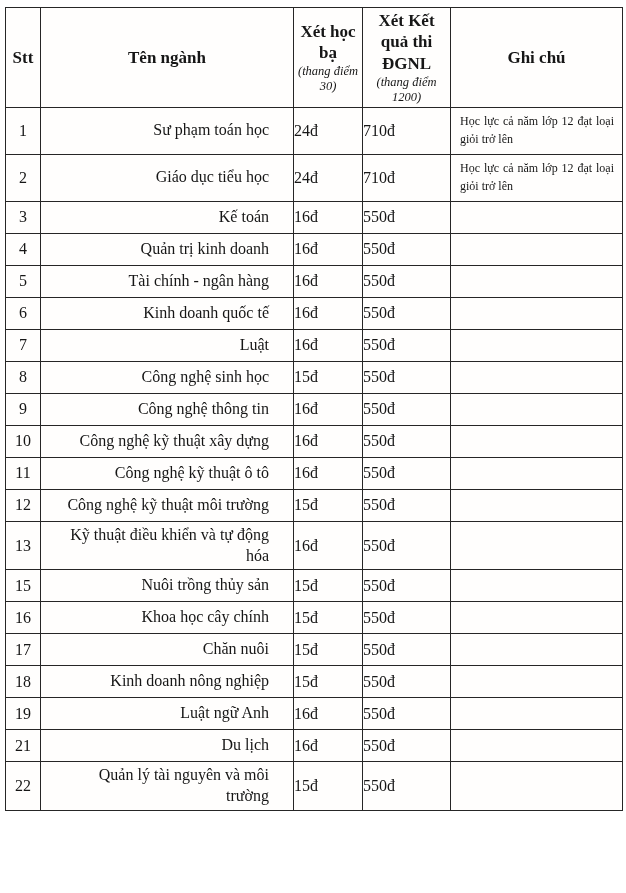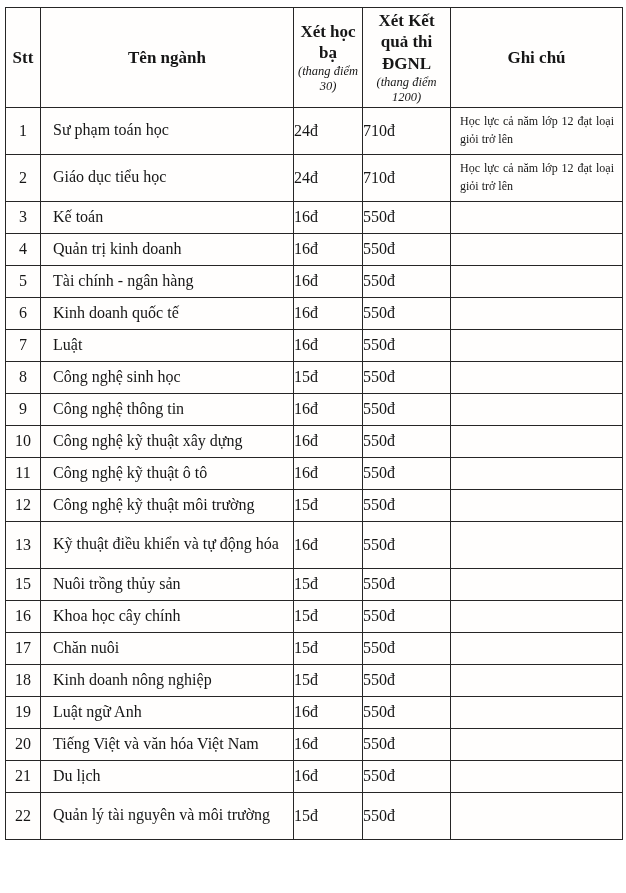--- a/index.html
+++ b/index.html
@@ -53,23 +53,23 @@
     margin-top: 1px;
   }
   tbody tr { height: 32px; }
   tbody tr.tall { height: 47px; }
   td.c-stt {
     text-align: center;
     font-size: 16px;
     padding: 2px 0;
   }
   td.c-name {
-    text-align: left;
+    text-align: right;
     font-size: 16px;
-    padding: 3px 0 3px 12px;
+    padding: 3px 24px 3px 12px;
     line-height: 1.3;
   }
   td.c-score {
     text-align: left;
     font-size: 16px;
     padding: 2px 0;
   }
   td.c-note {
     text-align: justify;
     font-size: 12px;
@@ -227,27 +227,20 @@
           <td class="c-note"></td>
         </tr>
         <tr>
           <td class="c-stt">19</td>
           <td class="c-name">Luật ngữ Anh</td>
           <td class="c-score">16đ</td>
           <td class="c-score">550đ</td>
           <td class="c-note"></td>
         </tr>
         <tr>
-          <td class="c-stt">20</td>
-          <td class="c-name">Tiếng Việt và văn hóa Việt Nam</td>
-          <td class="c-score">16đ</td>
-          <td class="c-score">550đ</td>
-          <td class="c-note"></td>
-        </tr>
-        <tr>
           <td class="c-stt">21</td>
           <td class="c-name">Du lịch</td>
           <td class="c-score">16đ</td>
           <td class="c-score">550đ</td>
           <td class="c-note"></td>
         </tr>
         <tr class="tall">
           <td class="c-stt">22</td>
           <td class="c-name">Quản lý tài nguyên và môi trường</td>
           <td class="c-score">15đ</td>

